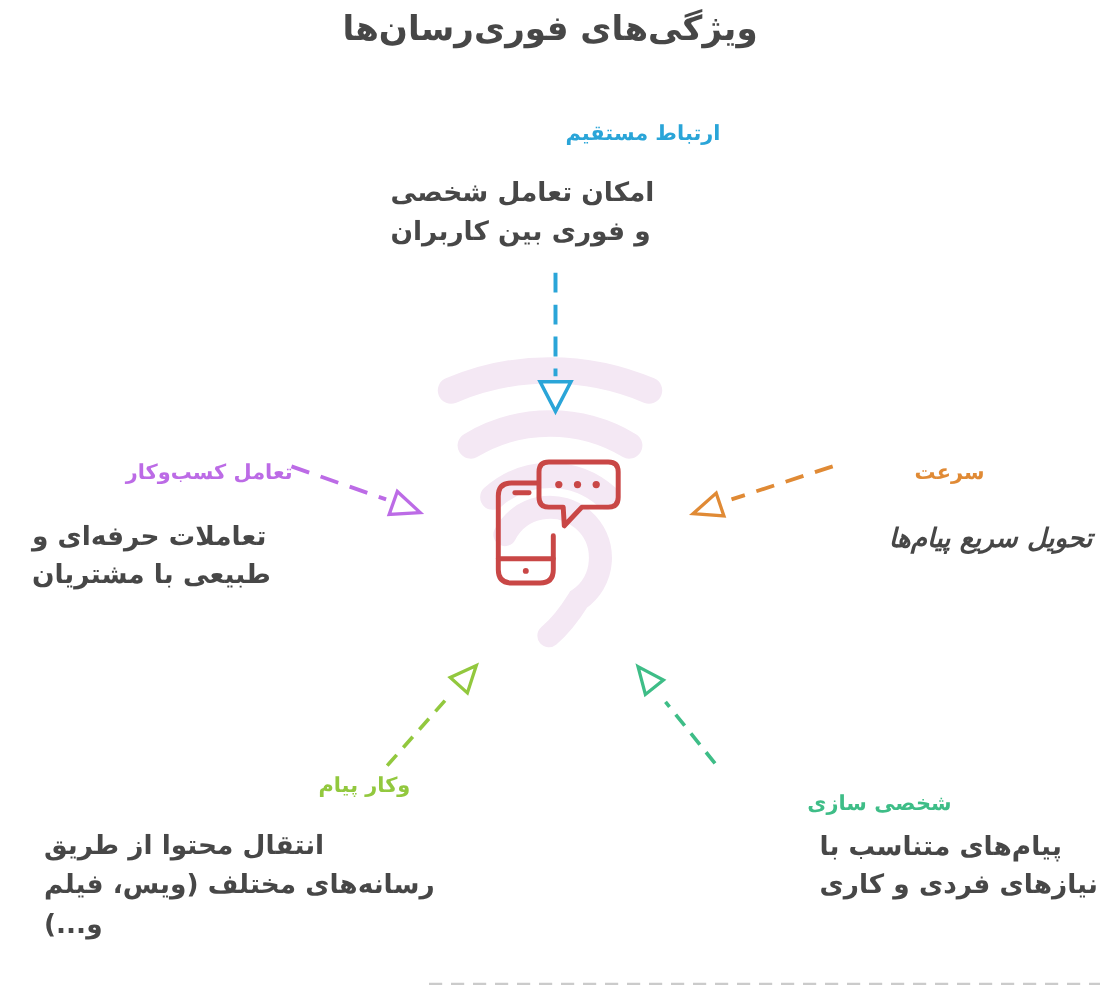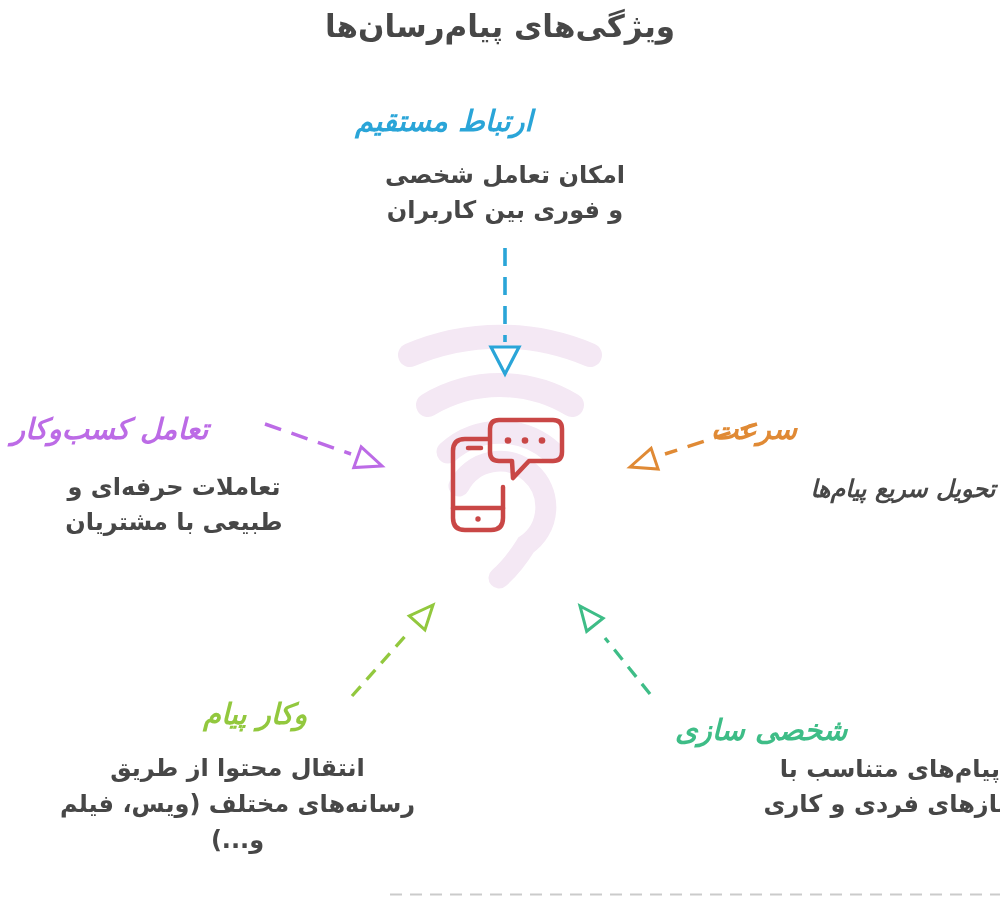--- a/index.html
+++ b/index.html
@@ -5,36 +5,36 @@
   html,body{margin:0;padding:0;background:#ffffff;}
   .canvas{
     position:relative;width:1000px;height:898px;background:#ffffff;overflow:hidden;
     font-family:"DejaVu Sans", sans-serif;
   }
   .title{
     position:absolute;left:0;top:4px;width:1000px;text-align:center;
     font-size:31px;font-weight:bold;color:var(--ink);line-height:44px;
   }
   .label{
-    position:absolute;text-align:left;font-size:29px;font-weight:bold;
-    color:var(--accent);line-height:42px;white-space:pre;font-style:italic;
+    position:absolute;text-align:right;font-size:19px;font-weight:bold;
+    color:var(--accent);line-height:42px;white-space:pre;
   }
   .desc{
-    position:absolute;text-align:center;font-size:24px;font-weight:bold;
+    position:absolute;text-align:left;font-size:24px;font-weight:bold;
     color:var(--ink);line-height:35px;white-space:pre;
   }
   .connector{position:absolute;overflow:visible;}
   .connector .dash{stroke:var(--accent);fill:none;}
   .connector .head{stroke:var(--accent);fill:#ffffff;}
   
   .b-top    .label{left:355px;top:100px;width:300px;}
   .b-top    .desc {left:355px;top:158px;width:300px;}
   .b-left   .label{left:11px;top:408px;width:255px;}
   .b-left   .desc {left:29px;top:470px;width:290px;}
-  .b-right  .label{left:711px;top:408px;width:150px;}
+  .b-right  .label{left:745px;top:408px;width:150px;}
   .b-right  .desc {left:808px;top:472px;width:190px;font-style:italic;}
   .b-bleft  .label{left:203px;top:693px;width:170px;}
   .b-bleft  .desc {left:40px;top:750px;width:395px;line-height:36px;}
   .b-bright .label{left:675px;top:709px;width:190px;}
   .b-bright .desc {left:745px;top:752px;width:290px;}
   
   .watermark{position:absolute;left:395px;top:320px;}
   .wm{stroke:var(--wm-pink);fill:none;stroke-linecap:round;}
   .phoneicon{position:absolute;left:440px;top:408px;}
   .ph{stroke:var(--icon-red);stroke-width:4.5;fill:none;stroke-linecap:round;stroke-linejoin:round;}
@@ -57,21 +57,21 @@
     <path class="ph" d="M48,31 H25 Q13,31 13,43 V110 Q13,122 25,122 H51 Q63,122 63,110 V79"></path>
     <path class="ph" d="M28,40 H41"></path>
     <path class="ph" d="M13,100 H63"></path>
     <circle class="ph-fill" cx="38" cy="111" r="2.7"></circle>
     <path class="ph" d="M59,12 H113 Q122,12 122,21 V44 Q122,53 113,53 H89 L73,70 L72,53 H59 Q50,53 50,44 V21 Q50,12 59,12 Z"></path>
     <circle class="ph-fill" cx="68" cy="32.5" r="3.3"></circle>
     <circle class="ph-fill" cx="85" cy="32.5" r="3.3"></circle>
     <circle class="ph-fill" cx="102" cy="32.5" r="3.3"></circle>
   </svg>
 
-  <div class="title" dir="rtl">ویژگی‌های پیام‌رسان‌ها</div>
+  <div class="title" dir="rtl">ویژگی‌های فوری‌رسان‌ها</div>
 
   <div class="b-top" style="--accent: #2aa5d8;">
     <div class="label" dir="rtl">ارتباط مستقیم</div>
     <div class="desc" dir="rtl">امکان تعامل شخصی
 و فوری بین کاربران</div>
     <svg class="connector" style="left:483px;top:244px;" width="44" height="136" viewBox="0 0 44 136">
       <line class="dash" x1="22" y1="4" x2="22" y2="98" stroke-width="3.6" stroke-dasharray="18 11"></line>
       <polygon class="head" points="22,130 8,103 36,103" stroke-width="3.2"></polygon>
     </svg>
   </div>

